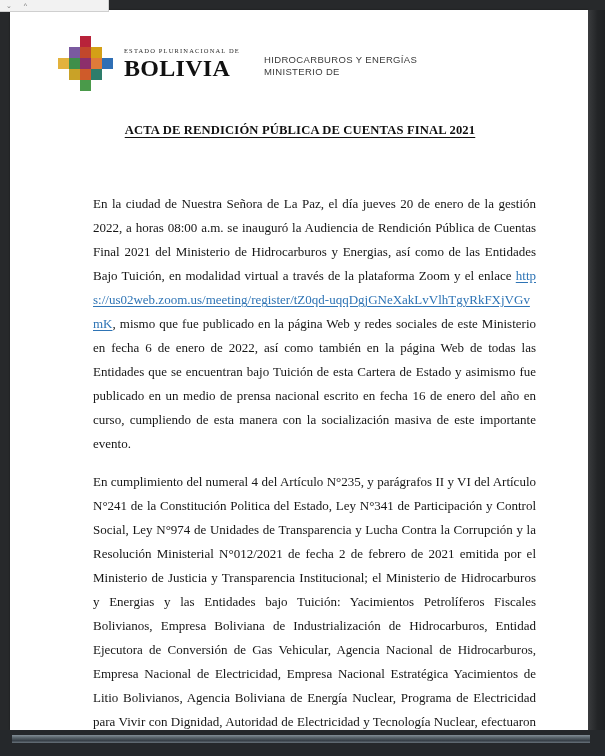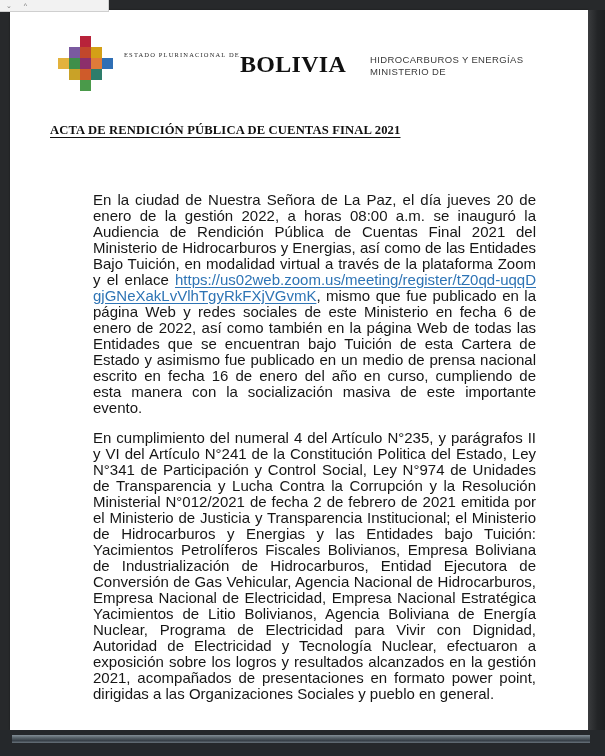--- a/index.html
+++ b/index.html
@@ -99,21 +99,21 @@
     position: relative;
     flex: 0 0 auto;
   }
   .coat .cell {
     position: absolute;
     width: 11px;
     height: 11px;
   }
   .brand {
     display: flex;
-    flex-direction: row;
+    flex-direction: column;
     justify-content: space-between;
     line-height: 1;
   }
   .brand .estado {
     font-family: "Liberation Serif", serif;
     font-size: 6.5px;
     letter-spacing: 1.15px;
     color: #2a2a2a;
     margin-bottom: 1px;
   }
@@ -134,20 +134,21 @@
     align-self: center;
     padding-top: 4px;
   }
 
   
   .titles {
     position: absolute;
     top: 110px;
     left: 40px;
     width: 500px;
+    text-align: center;
   }
   .doc-title {
     font-family: "Liberation Serif", serif;
     font-weight: bold;
     font-size: 12.6px;
     letter-spacing: .15px;
     color: #101010;
     text-decoration: underline;
     text-underline-offset: 2.5px;
     display: inline-block;
@@ -166,23 +167,23 @@
 
   
   .body-copy {
     position: absolute;
     top: 182px;
     left: 83px;
     width: 443px;
   }
   .body-copy p {
     margin: 0 0 14px 0;
-    font-family: Liberation Sans, sans-serif;
-    font-size: 15px;
-    line-height: 16px;
+    font-family: Liberation Serif, serif;
+    font-size: 13px;
+    line-height: 24px;
     color: #161616;
     text-align: justify;
     text-justify: inter-word;
     hyphens: none;
   }
   .body-copy p:last-child { margin-bottom: 0; }
 
   a.zoom-link {
     color: #2e74b5;
     text-decoration: underline;

